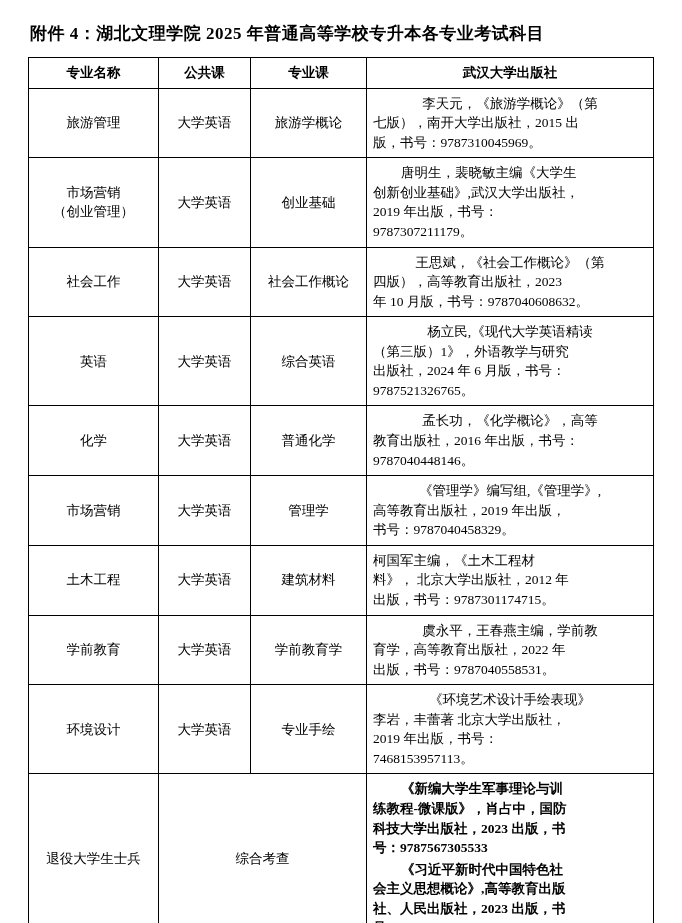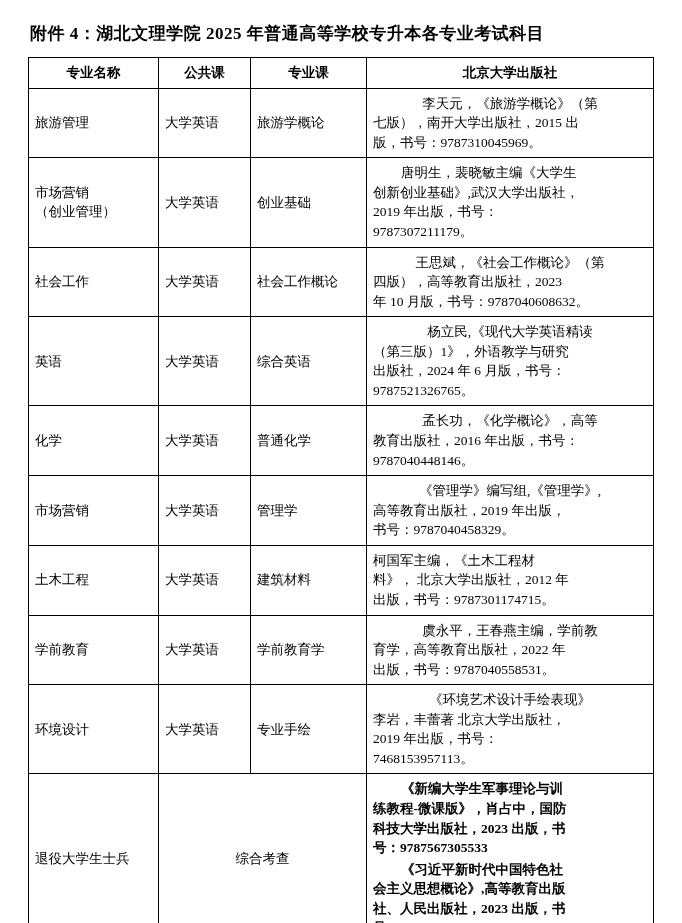--- a/index.html
+++ b/index.html
@@ -46,20 +46,21 @@
     font-weight: bold;
     font-size: 14.5px;
     padding: 8px 4px;
   }
   col.c1 { width: 130px; }
   col.c2 { width: 92px; }
   col.c3 { width: 116px; }
   col.c4 { width: 287px; }
 
   td.major, td.public, td.course {
+    text-align: center;
     font-size: 14px;
   }
   td.major .sub {
     display: block;
   }
   td.book {
     text-align: left;
     text-indent: 0;
   }
   td.book .line {
@@ -92,21 +93,21 @@
       <col class="c1">
         <col class="c2">
         <col class="c3">
         <col class="c4">
     </colgroup>
     <thead>
       <tr>
         <th>专业名称</th>
         <th>公共课</th>
         <th>专业课</th>
-        <th>北京大学出版社</th>
+        <th>武汉大学出版社</th>
       </tr>
     </thead>
     <tbody>
 
       <tr>
         <td class="major">旅游管理</td>
         <td class="public">大学英语</td>
         <td class="course">旅游学概论</td>
         <td class="book center-first">
           <span class="first">李天元，《旅游学概论》（第</span>

